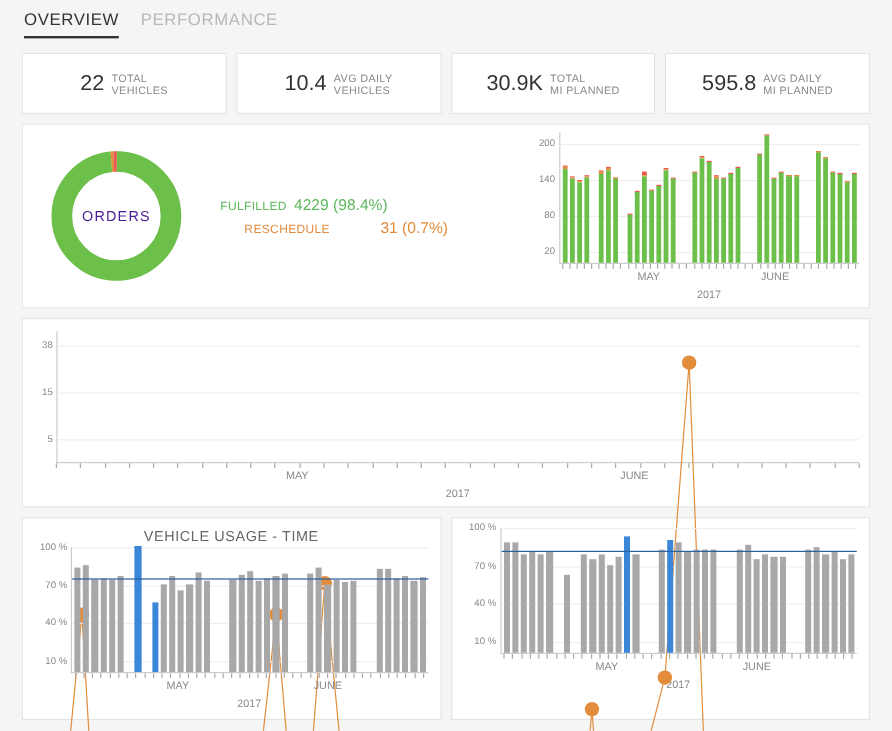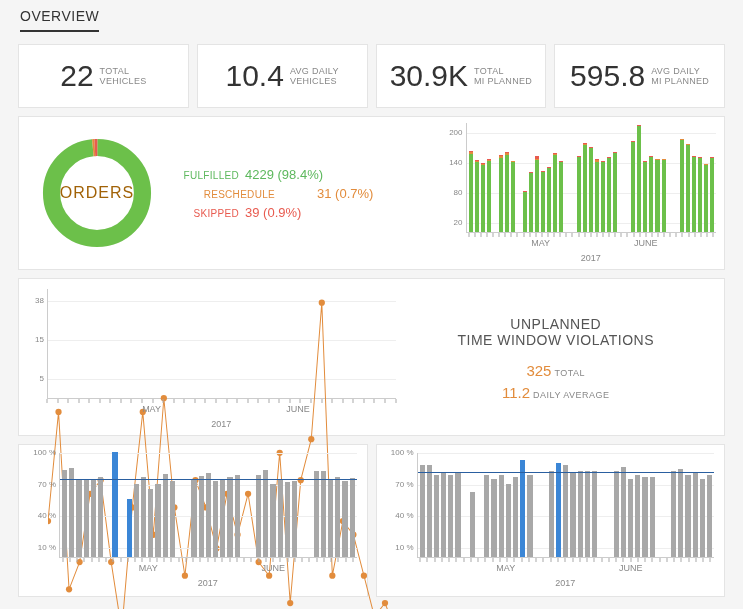--- a/index.html
+++ b/index.html
@@ -35,30 +35,30 @@
     gap: 8px;
   }
   .row { display: flex; gap: 8px; }
   .card {
     background: #fff;
     border: 1px solid #e4e4e4;
     padding: 8px 10px;
   }
   
   .kpi { flex: 1; display:flex; align-items:center; justify-content:center; padding:14px 6px; }
-  .kpi .val { font-size: 30px; font-weight: 300; color:#333; margin-right:6px; }
+  .kpi .val { font-size: 18px; font-weight: 300; color:#333; margin-right:6px; }
   .kpi .lbl { font-size: 9px; line-height:10px; color:#888; font-weight:400; letter-spacing:0.3px; }
   
   .orders-card { flex:1; display:flex; }
   .donut-wrap { width:140px; display:flex; align-items:center; justify-content:center; }
   .donut { position:relative; width:120px; height:120px; }
   .donut svg { width:120px; height:120px; }
   .donut .center {
     position:absolute; inset:0; display:flex; align-items:center; justify-content:center;
-    font-size:16px; letter-spacing:1px; color:#a16207;
+    font-size:12px; letter-spacing:1px; color:#4c1d95;
   }
   .order-stats { flex:1; display:flex; flex-direction:column; justify-content:center; gap:4px; font-size:11px; }
   .order-stats .row-stat { display:flex; gap:6px; align-items:baseline; }
   .order-stats .label { text-align:right; width:72px; font-size:10px; letter-spacing:0.3px; }
   .order-stats .value { font-size:13px; }
   .c-assigned { color:#333; }
   .c-fulfilled { color:#5db85d; }
   .c-resched { color:#e28c3c;margin-left:36px; }
   .c-skipped { color:#e85a4f; }
   
@@ -96,20 +96,21 @@
   .ubar { background:#a8a8a8; }
   .ubar.hl { background:#3b86d6; }
   .ref-line { position:absolute; left:0; right:0; border-top:1.5px solid #2a5fa0; }
   .ytick2 { position:absolute; left:-32px; font-size:8px; color:#888; width:28px; text-align:right; }
 </style>
 </head>
 <body>
 
 <div class="tabs">
   <div class="tab active">OVERVIEW</div>
+  <div class="tab">PERFORMANCE</div>
 </div>
 
 <div class="cards">
 
   <div class="row" id="kpi-row">
       <div class="card kpi">
         <span class="val">22</span>
         <span class="lbl">TOTAL<br>VEHICLES</span>
       </div>
       <div class="card kpi">
@@ -140,24 +141,20 @@
         </div>
       </div>
       <div class="order-stats" id="order-stats">
           <div class="row-stat">
             <span class="label c-fulfilled">FULFILLED</span>
             <span class="value c-fulfilled">4229 (98.4%)</span>
           </div>
           <div class="row-stat">
             <span class="label c-resched">RESCHEDULE</span>
             <span class="value c-resched">31 (0.7%)</span>
-          </div>
-          <div class="row-stat">
-            <span class="label c-skipped">SKIPPED</span>
-            <span class="value c-skipped">39 (0.9%)</span>
           </div>
         </div>
       <div class="orders-bars">
         <div class="bars-area" id="orders-bars-area">
             <div class="ygrid" style="top: 100px;"></div>
             <div class="ytick" style="top: 95px;">20</div>
             <div class="ygrid" style="top: 70px;"></div>
             <div class="ytick" style="top: 65px;">80</div>
             <div class="ygrid" style="top: 40px;"></div>
             <div class="ytick" style="top: 35px;">140</div>
@@ -470,31 +467,26 @@
             <div class="xtick mini" style="left: 87.8788%;"></div>
             <div class="xtick mini" style="left: 90.9091%;"></div>
             <div class="xtick mini" style="left: 93.9394%;"></div>
             <div class="xtick mini" style="left: 96.9697%;"></div>
             <div class="xtick mini" style="left: 100%;"></div>
             <div class="xtick" style="left: 30%;">MAY</div>
             <div class="xtick" style="left: 72%;">JUNE</div>
           </div>
         <div class="axis-label" style="margin-left:20px;">2017</div>
       </div>
-      <div class="summary">
-        <div class="title"><span>UNPLANNED</span><br><span>TIME WINDOW VIOLATIONS</span></div>
-        <div style="height:6px;"></div>
-        <div><span class="big">325</span><span class="sub">TOTAL</span></div>
-        <div><span class="big">11.2</span><span class="sub">DAILY AVERAGE</span></div>
-      </div>
     </div>
   </div>
 
   <div class="row">
     <div class="card usage-card">
+      <div class="usage-title">VEHICLE USAGE - TIME</div>
       <div class="usage-area" id="usage-time-area">
           <div class="ygrid" style="top: 94.5px;"></div>
           <div class="ytick2" style="top: 89.5px;">10 %</div>
           <div class="ygrid" style="top: 63px;"></div>
           <div class="ytick2" style="top: 58px;">40 %</div>
           <div class="ygrid" style="top: 31.5px;"></div>
           <div class="ytick2" style="top: 26.5px;">70 %</div>
           <div class="ygrid" style="top: 0px;"></div>
           <div class="ytick2" style="top: -5px;">100 %</div>
           <div class="usage-bars">

